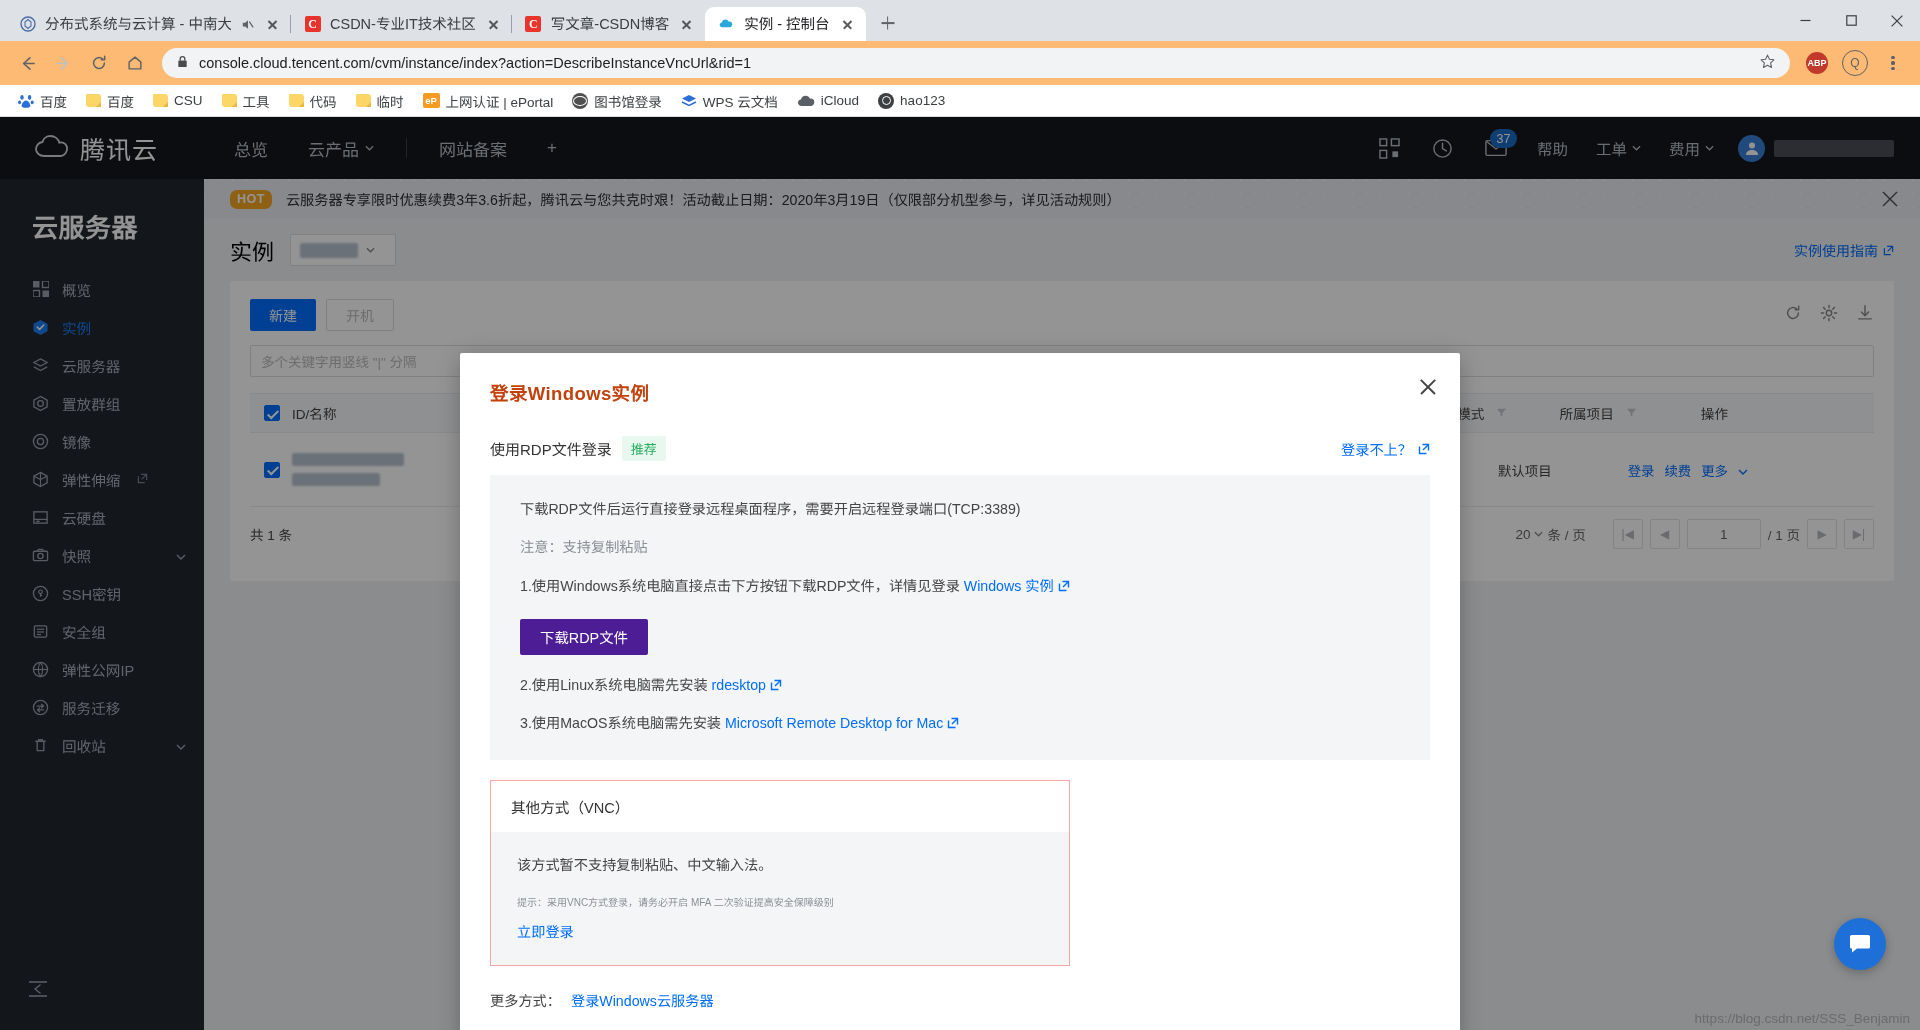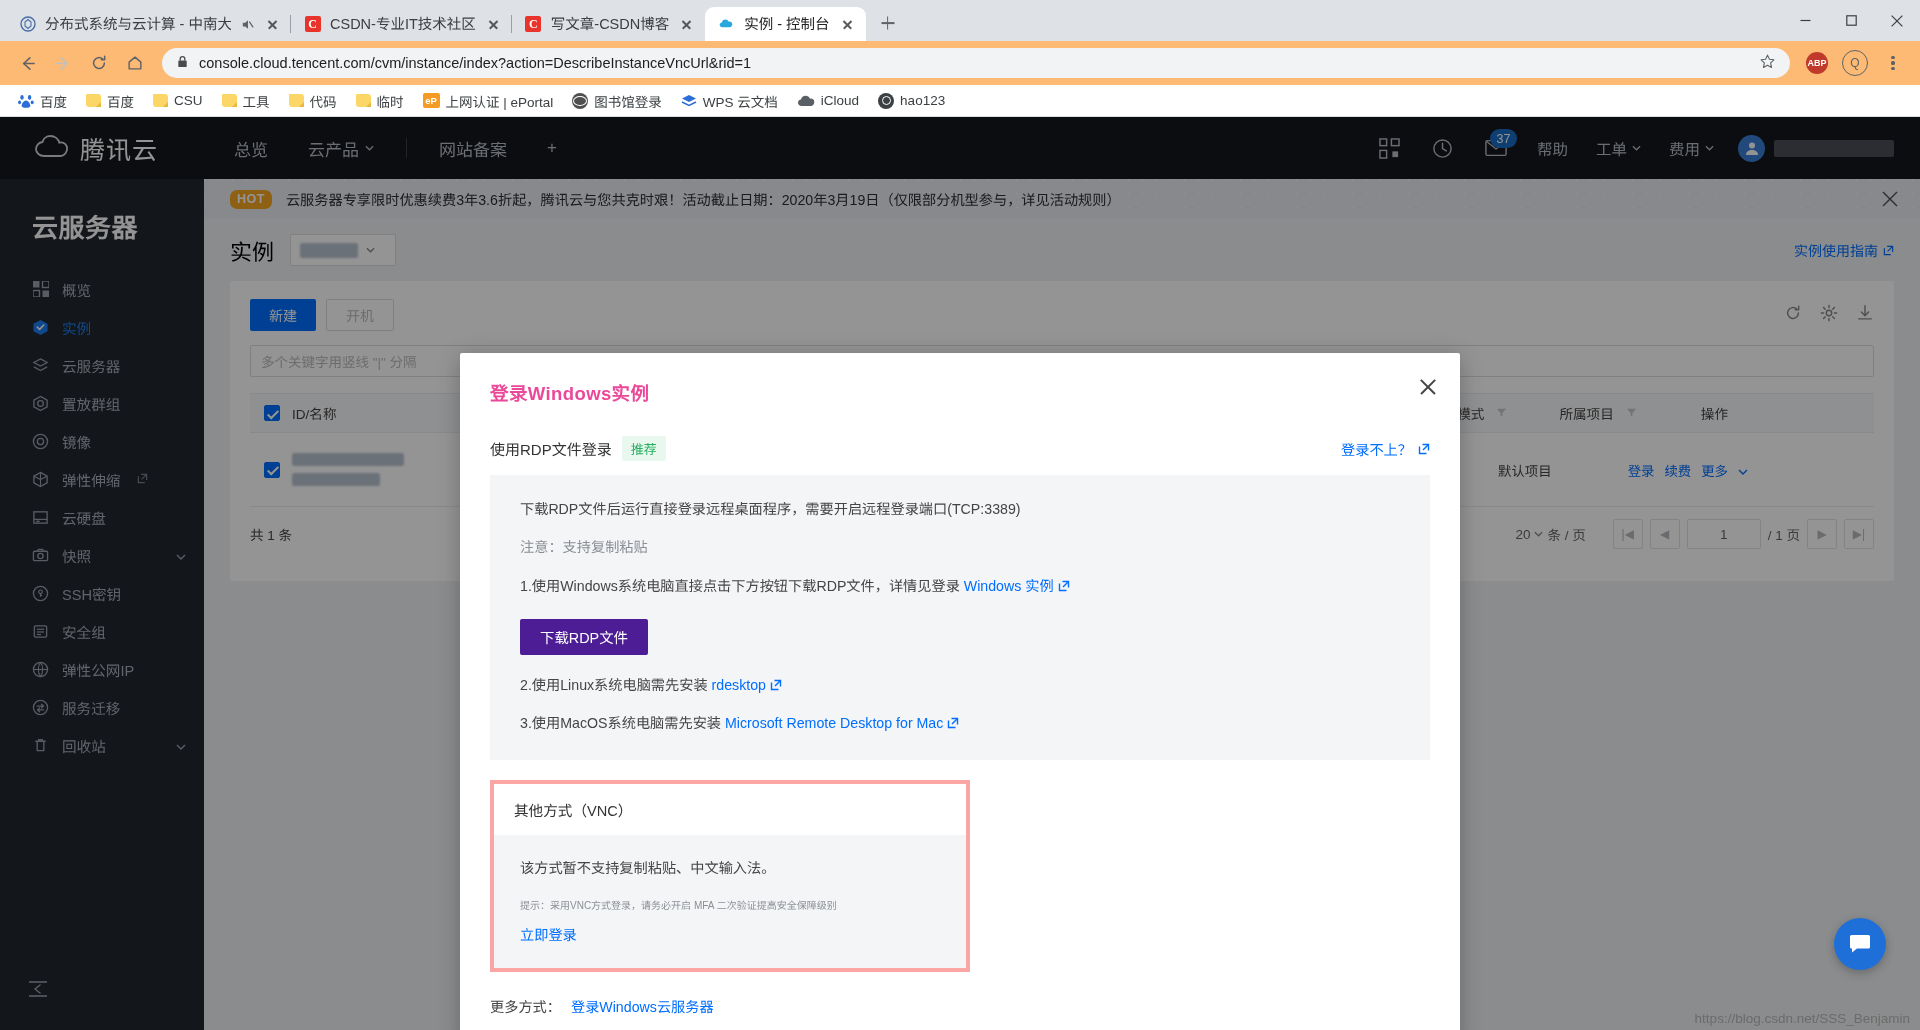--- a/index.html
+++ b/index.html
@@ -186,41 +186,41 @@
   .pg-input { width: 74px; height: 30px; border: 1px solid #e0e2e6; border-radius: 2px; display: flex; align-items: center; justify-content: center; background: #fff; }
   .per-page { display: flex; align-items: center; gap: 4px; margin-right: 20px; }
 
   
   .overlay { position: absolute; inset: 0; background: rgba(0,0,0,.42); z-index: 40; }
   .modal {
     position: absolute; left: 460px; top: 236px; width: 1000px;
     background: #fff; z-index: 50; border-radius: 2px; box-shadow: 0 4px 22px rgba(0,0,0,.25);
     padding: 26px 30px 34px;
   }
-  .modal-title { font-size: 18.5px; font-weight: bold; color: #ec4899; letter-spacing: .4px; }
+  .modal-title { font-size: 18.5px; font-weight: bold; color: #c2410c; letter-spacing: .4px; }
   .modal-close { position: absolute; right: 22px; top: 24px; width: 20px; height: 20px; }
   .modal-close::before, .modal-close::after {
     content: ""; position: absolute; left: 0; top: 9px; width: 20px; height: 1.7px; background: #444;
   }
   .modal-close::before { transform: rotate(45deg); }
   .modal-close::after { transform: rotate(-45deg); }
 
   .sec-row { display: flex; align-items: center; margin-top: 31px; }
   .sec-label { font-size: 15px; color: #333; }
   .tag-rec { background: #e8f8ee; color: #27ae60; font-size: 13px; padding: 3px 9px; margin-left: 10px; border-radius: 2px; }
   .help-link { margin-left: auto; color: #006eff; font-size: 14.2px; display: flex; align-items: center; gap: 6px; }
 
   .grayblock { background: #f4f5f7; margin-top: 14px; padding: 24px 30px 26px; }
   .gb-line { font-size: 14.2px; color: #454545; margin-bottom: 17px; line-height: 1.5; }
   .gb-line.muted { color: #8a8f96; }
   .gb-line:last-child { margin-bottom: 0; }
   .gb-line a { color: #006eff; }
   .btn-dl { background: #4c1d95; color: #fff; font-size: 14.4px; height: 36px; padding: 0 20px; border-radius: 2px; display: inline-flex; align-items: center; margin: 5px 0 20px; }
 
-  .vnc-box { border: 4px solid #fca5a5; margin-top: 20px; width: 480px; }
+  .vnc-box { border: 1px solid #fca5a5; margin-top: 20px; width: 580px; }
   .vnc-head { padding: 15px 20px; font-size: 14.6px; color: #333; }
   .vnc-body { background: #f4f5f7; padding: 22px 26px 24px; }
   .vnc-body .l1 { font-size: 14.2px; color: #454545; margin-bottom: 20px; }
   .vnc-body .l2 { font-size: 10px; color: #8a8f96; margin-bottom: 12px; }
   .vnc-body .l3 a { color: #006eff; font-size: 14.2px; }
 
   .more-row { display: flex; align-items: center; gap: 10px; margin-top: 24px; font-size: 14.2px; color: #454545; }
   .more-row a { color: #006eff; display: flex; align-items: center; gap: 6px; }
 
   .chat-fab {

